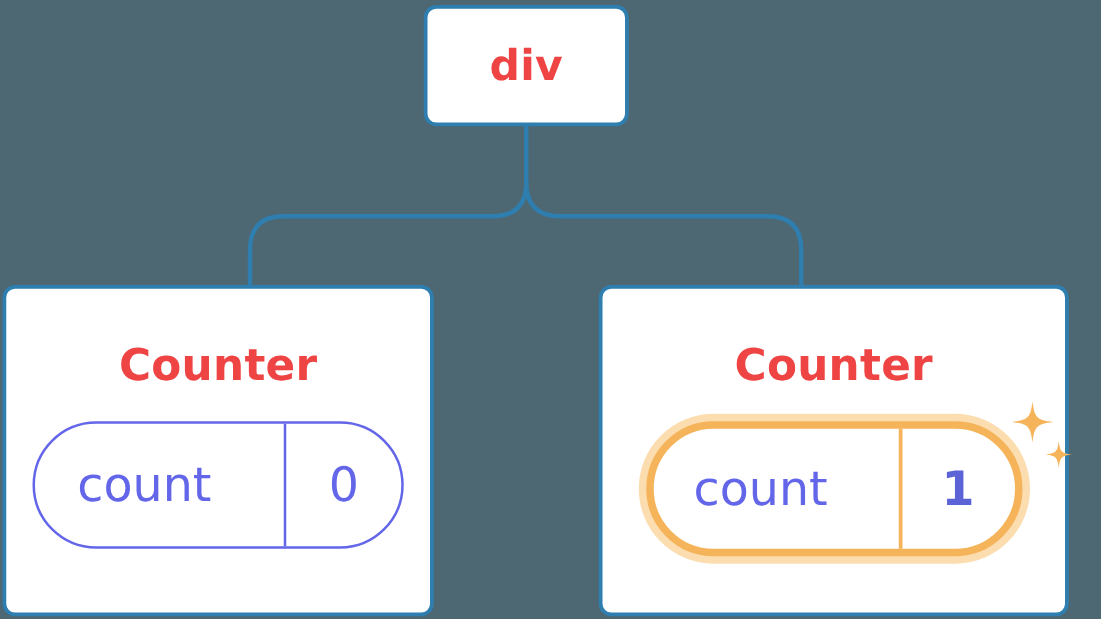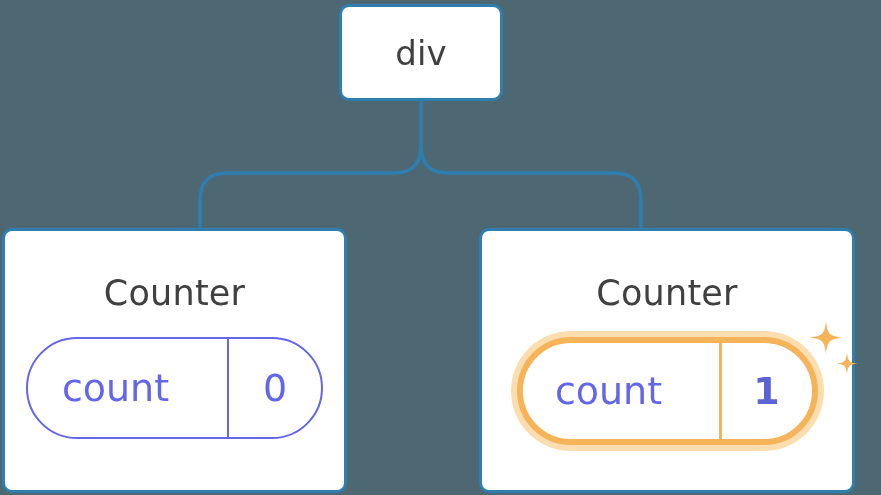--- a/index.html
+++ b/index.html
@@ -45,23 +45,23 @@
     left: 339px;
     top: 4px;
     width: 164px;
     height: 97px;
     border-radius: 10px;
     display: flex;
     align-items: center;
     justify-content: center;
   }
   .node-title {
-    color: #404040;
+    color: #ef4444;
     font-size: 34px;
-    font-weight: 400;
+    font-weight: 700;
     letter-spacing: 0.2px;
     line-height: 1;
     user-select: none;
   }
 
   
   .card {
     border-radius: 10px;
     display: flex;
     flex-direction: column;

